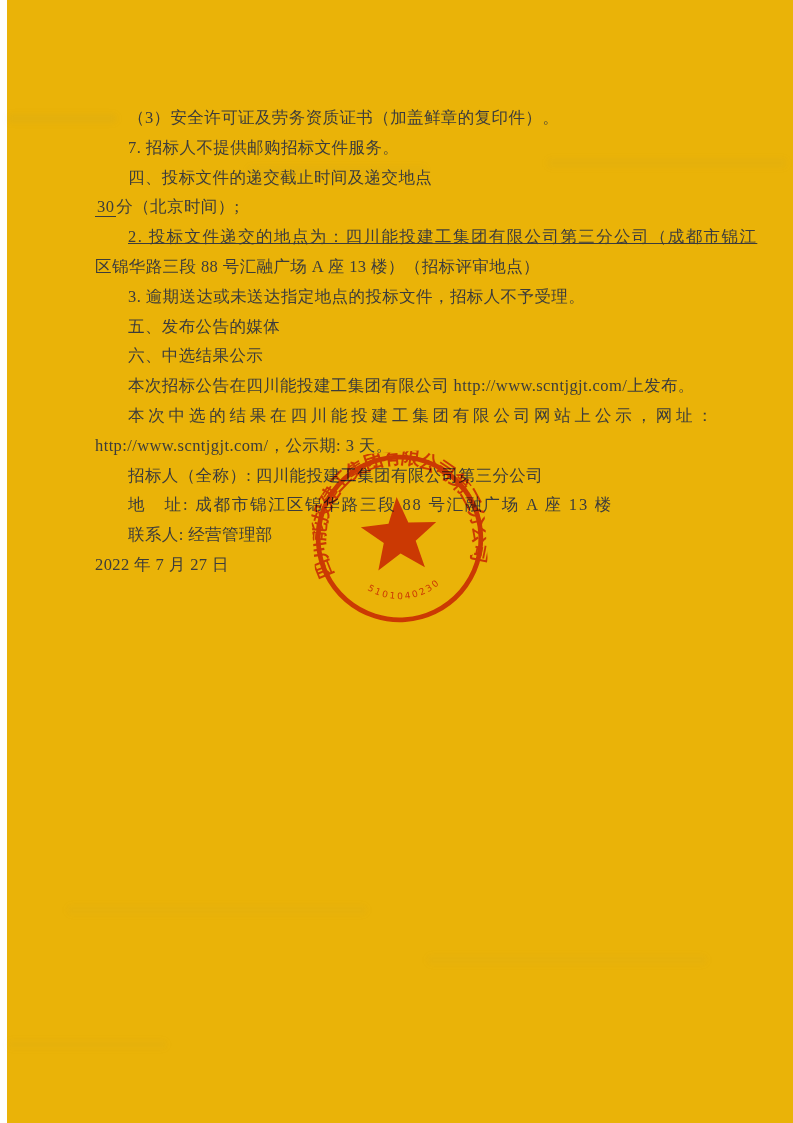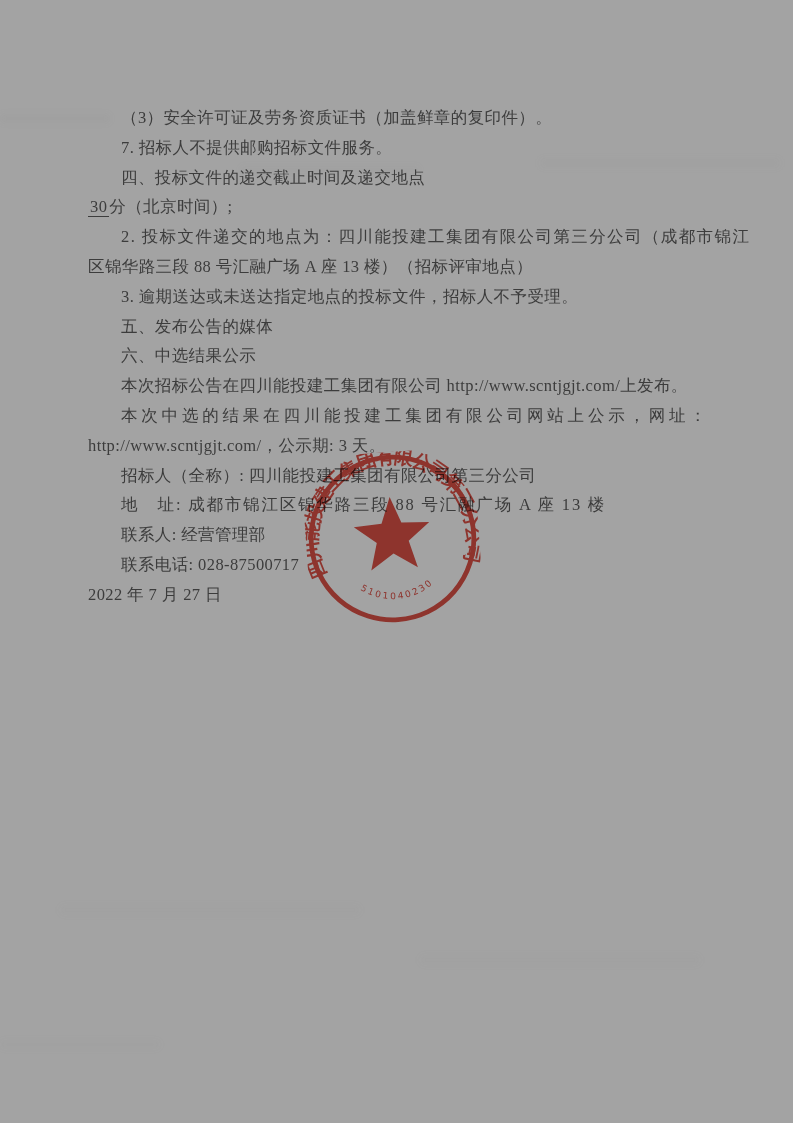--- a/index.html
+++ b/index.html
@@ -2,37 +2,37 @@
 <html style="--stamp-color: #dc4338;"><head>
 <meta charset="utf-8">
 <style>
   html,body{margin:0;padding:0;}
   body{
     width:793px;height:1123px;
     background:#ffffff;
     font-family:"Liberation Serif","DejaVu Serif",serif;
     position:relative;overflow:hidden;
   }
-  .page{position:absolute;inset:0;background:#a3a3a3;}
+  .page{position:absolute;inset:0;background:#eab308;margin-left:7px;}
   
   .smudge{position:absolute;background:rgba(120,120,120,0.05);filter:blur(3px);border-radius:4px;}
   .s1{left:0;top:114px;width:110px;height:9px;}
   .s2{left:540px;top:158px;width:240px;height:10px;background:rgba(120,120,120,0.04);}
   .s3{left:240px;top:166px;width:180px;height:8px;background:rgba(120,120,120,0.035);}
   .s4{left:60px;top:905px;width:300px;height:10px;background:rgba(120,120,120,0.03);}
   .s5{left:420px;top:955px;width:280px;height:10px;background:rgba(120,120,120,0.03);}
   .s6{left:0px;top:1040px;width:160px;height:9px;background:rgba(120,120,120,0.03);}
 
   .content{
     position:absolute;left:88px;top:103px;width:618px;
     color:#3c3c3c;font-size:16.5px;letter-spacing:0.4px;
   }
   .line{line-height:29.8px;height:29.8px;white-space:pre;}
   .indent{padding-left:33px;}
-  .wide{letter-spacing:1.4px;}
+  .wide{letter-spacing:1.4px;text-decoration:underline;}
   .wide2{letter-spacing:1.8px;}
   .spread{letter-spacing:3.8px;}
   .right{text-align:left;padding-right:23px;}
   .u{border-bottom:1px solid #3c3c3c;padding:0 2px;}
 
   .stamp{
     position:absolute;left:306px;top:452px;width:173px;height:173px;
     mix-blend-mode:multiply;opacity:.93;
     transform:rotate(-4deg);
   }
@@ -61,21 +61,20 @@
       <div class="line"><span>区锦华路三段 88 号汇融广场 A 座 13 楼）（招标评审地点）</span></div>
       <div class="line indent"><span>3. 逾期送达或未送达指定地点的投标文件，招标人不予受理。</span></div>
       <div class="line indent"><span>五、发布公告的媒体</span></div>
       <div class="line indent"><span>六、中选结果公示</span></div>
       <div class="line indent"><span>本次招标公告在四川能投建工集团有限公司 http://www.scntjgjt.com/上发布。</span></div>
       <div class="line indent spread"><span>本次中选的结果在四川能投建工集团有限公司网站上公示，网址：</span></div>
       <div class="line"><span>http://www.scntjgjt.com/，公示期: 3 天。</span></div>
       <div class="line indent"><span>招标人（全称）: 四川能投建工集团有限公司第三分公司</span></div>
       <div class="line indent wide2"><span>地　址: 成都市锦江区锦华路三段 88 号汇融广场 A 座 13 楼</span></div>
       <div class="line indent"><span>联系人: 经营管理部</span></div>
-      <div class="line indent"><span>联系电话: 028-87500717</span></div>
       <div class="line right"><span>2022 年 7 月 27 日</span></div>
     </div>
 
   <svg class="stamp" viewBox="-100 -100 200 200" xmlns="http://www.w3.org/2000/svg">
     <defs>
       <path id="arcTop" d="M -78.8 36.8 A 87 87 0 1 1 78.8 36.8" fill="none"></path>
       <path id="arcBottom" d="M -43.1 55.2 A 70 70 0 0 0 43.1 55.2" fill="none"></path>
     </defs>
     <circle r="94" fill="none" stroke="var(--stamp-color)" stroke-width="5.5"></circle>
     <polygon points="0,-48 11.5,-17.8 43.7,-16.2 18.5,4.0 27.0,35.2 0,17.5 -27.0,35.2 -18.5,4.0 -43.7,-16.2 -11.5,-17.8" fill="var(--stamp-color)"></polygon>

